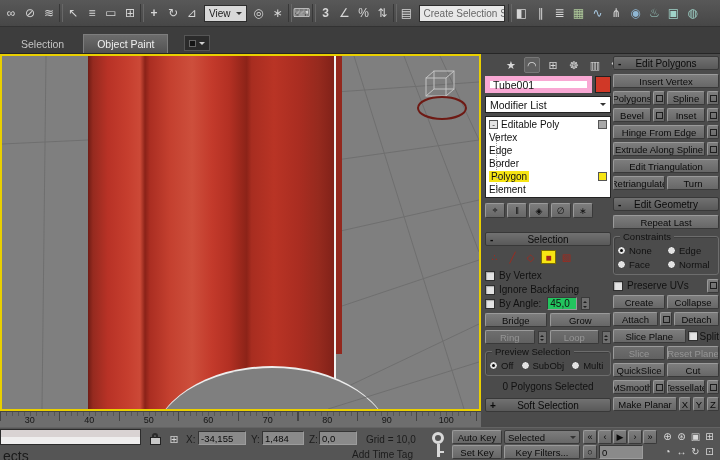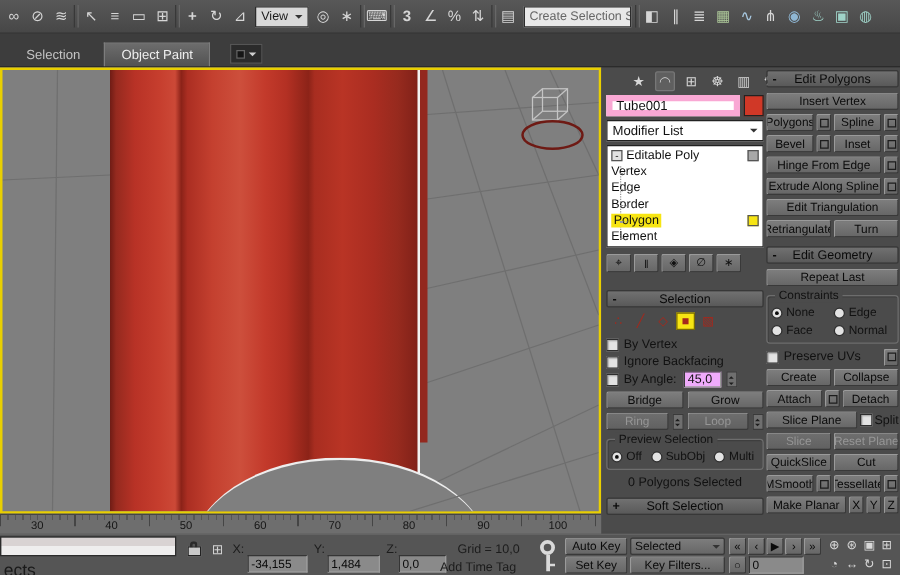--- a/index.html
+++ b/index.html
@@ -66,21 +66,21 @@
   .rollout{height:14px;background:linear-gradient(#717171,#595959);border:1px solid #383838;border-radius:2px;display:flex;align-items:center;justify-content:center;font-size:10px;color:#0a0a0a;position:relative;margin-bottom:4px}
   .rollout .pm{position:absolute;left:4px;font-weight:bold}
   .rollout.mt{margin-top:7px}
 
   .so-row{display:flex;gap:3px;margin:1px 0 5px 2px}
   .so{width:15px;height:14px;display:flex;align-items:center;justify-content:center;color:#a5281c;font-size:10px;border:1px solid transparent}
   .so.sel{background:#f7e513;border:1px solid #7a6c00}
 
   .chk-row{display:flex;align-items:center;gap:4px;height:13px;margin-bottom:1px;font-size:10px}
   .checkbox{width:10px;height:10px;background:#e3e3e3;border:1px solid #2e2e2e;box-shadow:inset 1px 1px 1px #aaa;flex:0 0 auto}
-  .spin-field{width:30px;height:13px;background:#f0abfc;border:1px solid;border-color:#3a3a3a #9a9a9a #9a9a9a #3a3a3a;display:flex;align-items:center;padding:0 2px;margin-left:2px}
+  .spin-field{width:30px;height:13px;background:#22c55e;border:1px solid;border-color:#3a3a3a #9a9a9a #9a9a9a #3a3a3a;display:flex;align-items:center;padding:0 2px;margin-left:2px}
   .spinner{display:flex;flex-direction:column;width:9px;height:13px;background:#6f6f6f;border:1px solid #3a3a3a;flex:0 0 auto}
   .spinner i{flex:1;position:relative}
   .spinner i.up::after{content:"";position:absolute;left:1px;top:1px;border:2.5px solid transparent;border-bottom-color:#1d1d1d}
   .spinner i.dn::after{content:"";position:absolute;left:1px;top:2px;border:2.5px solid transparent;border-top-color:#1d1d1d}
 
   .btn{background:linear-gradient(#7d7d7d,#676767);border:1px solid;border-color:#9a9a9a #393939 #393939 #9a9a9a;border-radius:2px;color:#0a0a0a;font-size:9.5px;height:14px;display:flex;align-items:center;justify-content:center;white-space:nowrap;overflow:hidden}
   .btn.dis{color:#969696;background:linear-gradient(#6e6e6e,#616161)}
   .btn.w{width:100%;margin-bottom:3px}
   .btn.f{flex:1}
   .btn.xs{width:12px;flex:0 0 auto}
@@ -106,21 +106,21 @@
   .tb-labels span{flex:0 0 59.5px;text-align:center;font-size:9px;color:#161616}
 
   
   .statusbar{position:absolute;left:0;top:427px;width:720px;height:33px;background:#555;border-top:1px solid #636363}
   .sb-listener{position:absolute;left:0;top:1px;width:141px;height:16px;background:linear-gradient(#d9d3d3 50%,#efeeee 50%);border:1px solid #2c2c2c}
   .sb-prompt{position:absolute;left:3px;top:20px;font-size:14px;color:#1a1a1a}
   .lock{position:absolute;left:150px;top:9px;width:11px;height:8px;background:#c9c9c9;border:1px solid #222}
   .lock .shackle{position:absolute;left:1px;top:-5px;width:6px;height:5px;border:2px solid #2a2a2a;border-bottom:none;border-radius:3px 3px 0 0}
   .absmode{position:absolute;left:167px;top:4px;width:14px;height:14px;color:#d2d2d2;font-size:11px;display:flex;align-items:center;justify-content:center}
   .axis-label{position:absolute;top:6px;font-size:10px;color:#1c1c1c}
-  .sb-field{position:absolute;top:16px;height:14px;background:#8a8a8a;border:1px solid;border-color:#353535 #9c9c9c #9c9c9c #353535;font-size:9.5px;color:#0a0a0a;display:flex;align-items:center;padding:0 2px}
+  .sb-field{position:absolute;top:3px;height:14px;background:#8a8a8a;border:1px solid;border-color:#353535 #9c9c9c #9c9c9c #353535;font-size:9.5px;color:#0a0a0a;display:flex;align-items:center;padding:0 2px}
   .sb-text{position:absolute;font-size:10px;color:#1c1c1c}
   .bigkey{position:absolute;left:430px;top:4px;width:18px;height:26px}
   .bigkey .ring{position:absolute;left:2px;top:0;width:12px;height:12px;border:3px solid #d9d9d9;border-radius:50%}
   .bigkey .stem{position:absolute;left:7px;top:12px;width:3px;height:13px;background:#d9d9d9}
   .bigkey .stem::after{content:"";position:absolute;left:3px;top:7px;width:4px;height:2px;background:#d9d9d9}
   .sb-btn{position:absolute;height:14px;background:linear-gradient(#7d7d7d,#676767);border:1px solid;border-color:#9a9a9a #393939 #393939 #9a9a9a;border-radius:2px;color:#0a0a0a;font-size:9.5px;display:flex;align-items:center;justify-content:center}
   .sb-combo{position:absolute;height:14px;background:linear-gradient(#7d7d7d,#676767);border:1px solid #393939;border-radius:2px;color:#0a0a0a;font-size:9.5px;display:flex;align-items:center;justify-content:space-between;padding:0 3px}
   .pb-row{position:absolute;left:583px;top:2px;display:flex;gap:1px}
   .pb{width:14px;height:14px;background:linear-gradient(#7d7d7d,#676767);border:1px solid;border-color:#9a9a9a #393939 #393939 #9a9a9a;border-radius:2px;color:#0a0a0a;font-size:9px;display:flex;align-items:center;justify-content:center}
   .nav-grid{position:absolute;left:661px;top:1px;width:58px;display:flex;flex-wrap:wrap;gap:1px}

